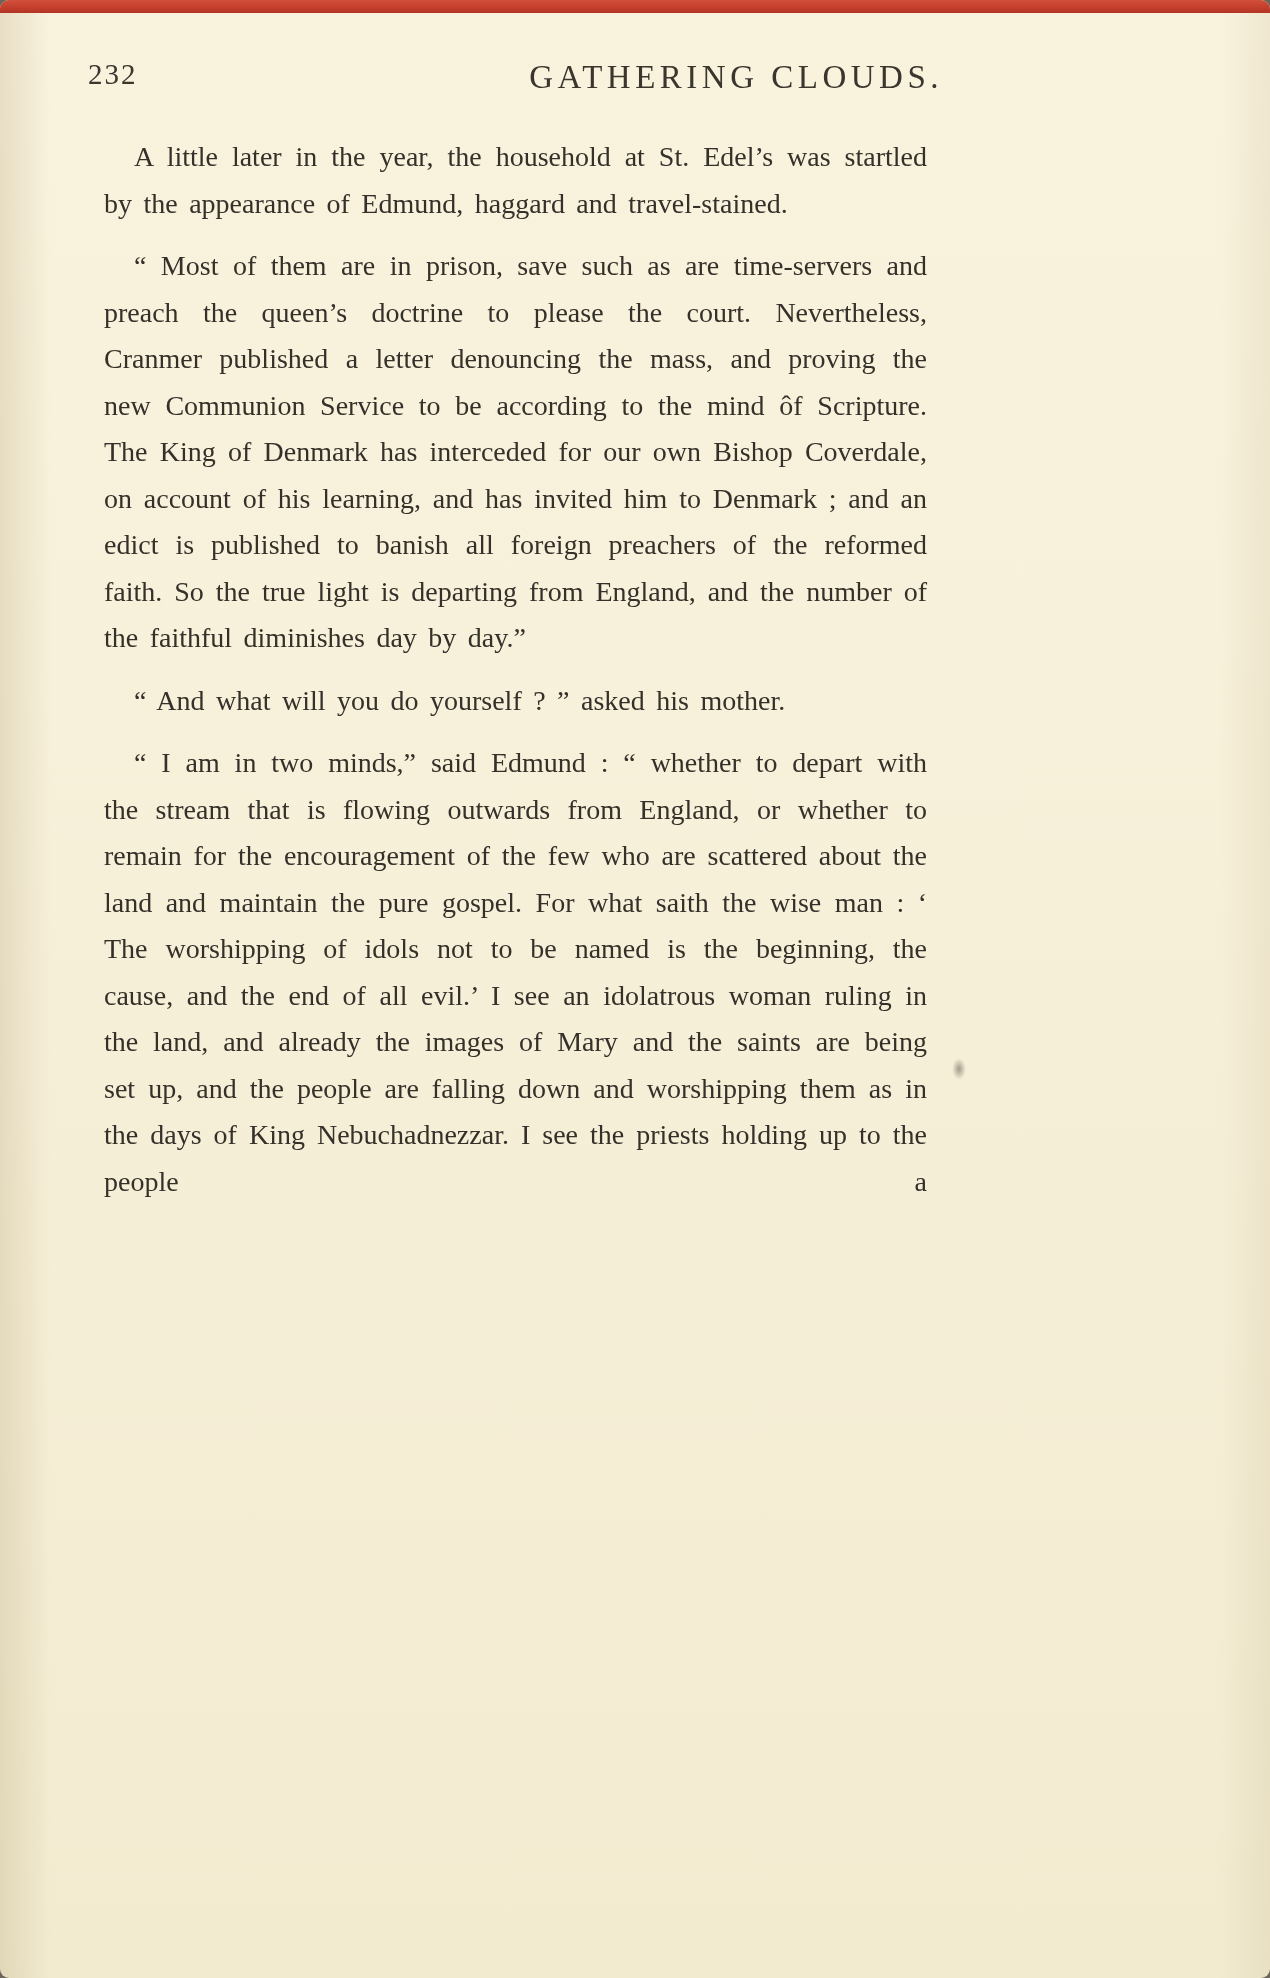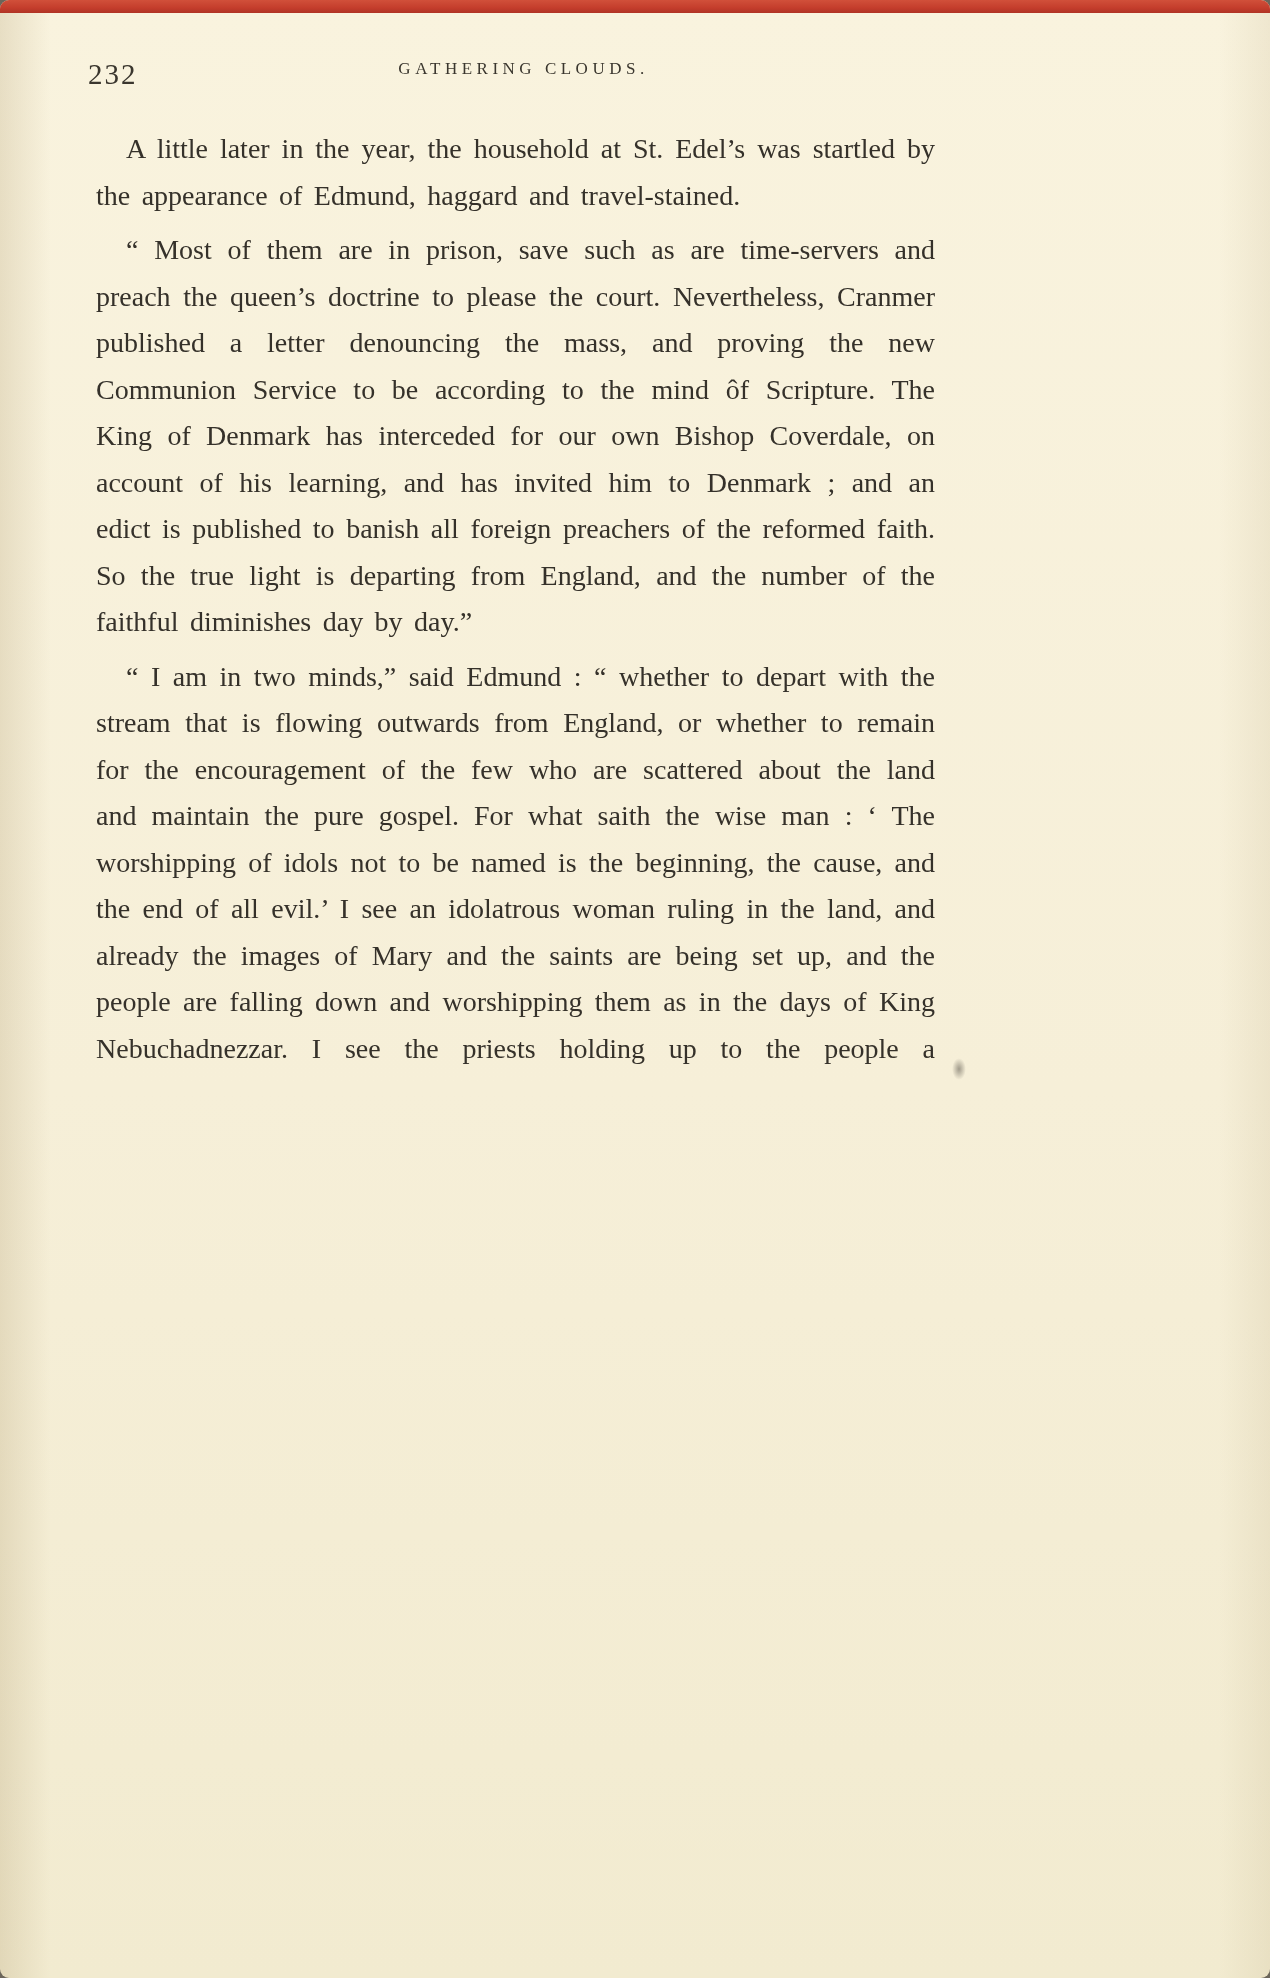--- a/index.html
+++ b/index.html
@@ -44,33 +44,33 @@
     top: 0;
     font-size: 29px;
     letter-spacing: 2px;
     color: #3a362e;
   }
   .running-title {
     position: absolute;
     left: 16px;
     right: 0;
     top: 1px;
-    text-align: center;
-    font-size: 17px;
+    text-align: right;
+    font-size: 33px;
     letter-spacing: 4.5px;
     color: #3a362e;
   }
   .page-body {
     position: absolute;
     top: 118px;
     left: 88px;
     width: 855px;
   }
   .page-body p {
-    margin: 8px;
+    margin: 16px;
     font-size: 28px;
     line-height: 46.5px;
     text-align: justify;
     text-indent: 30px;
     word-spacing: 0.16em;
     color: #35312a;
   }
   .page-body p.continues {
     text-align-last: justify;
   }
@@ -92,18 +92,19 @@
   <div class="scan-top-edge"></div>
 
   <div class="page-header">
     <span class="page-number">232</span>
     <span class="running-title">GATHERING CLOUDS.</span>
   </div>
 
   <div class="page-body">
     <p>A little later in the year, the household at St. Edel’s was startled by the appearance of Edmund, haggard and travel-stained.</p>
     <p>“ Most of them are in prison, save such as are time-servers and preach the queen’s doctrine to please the court. Nevertheless, Cranmer published a letter denouncing the mass, and proving the new Communion Service to be according to the mind ôf Scripture. The King of Denmark has interceded for our own Bishop Coverdale, on account of his learning, and has invited him to Denmark ; and an edict is published to banish all foreign preachers of the reformed faith. So the true light is departing from England, and the number of the faithful diminishes day by day.”</p>
+    <p>“ And what will you do yourself ? ” asked his mother.</p>
     <p class="continues">“ I am in two minds,” said Edmund : “ whether to depart with the stream that is flowing outwards from England, or whether to remain for the encouragement of the few who are scattered about the land and maintain the pure gospel. For what saith the wise man : ‘ The worshipping of idols not to be named is the beginning, the cause, and the end of all evil.’ I see an idolatrous woman ruling in the land, and already the images of Mary and the saints are being set up, and the people are falling down and worshipping them as in the days of King Nebuchadnezzar. I see the priests holding up to the people a</p>
   </div>
 
   <div class="scan-smudge"></div>
 
 </div>
 
 </body></html>

